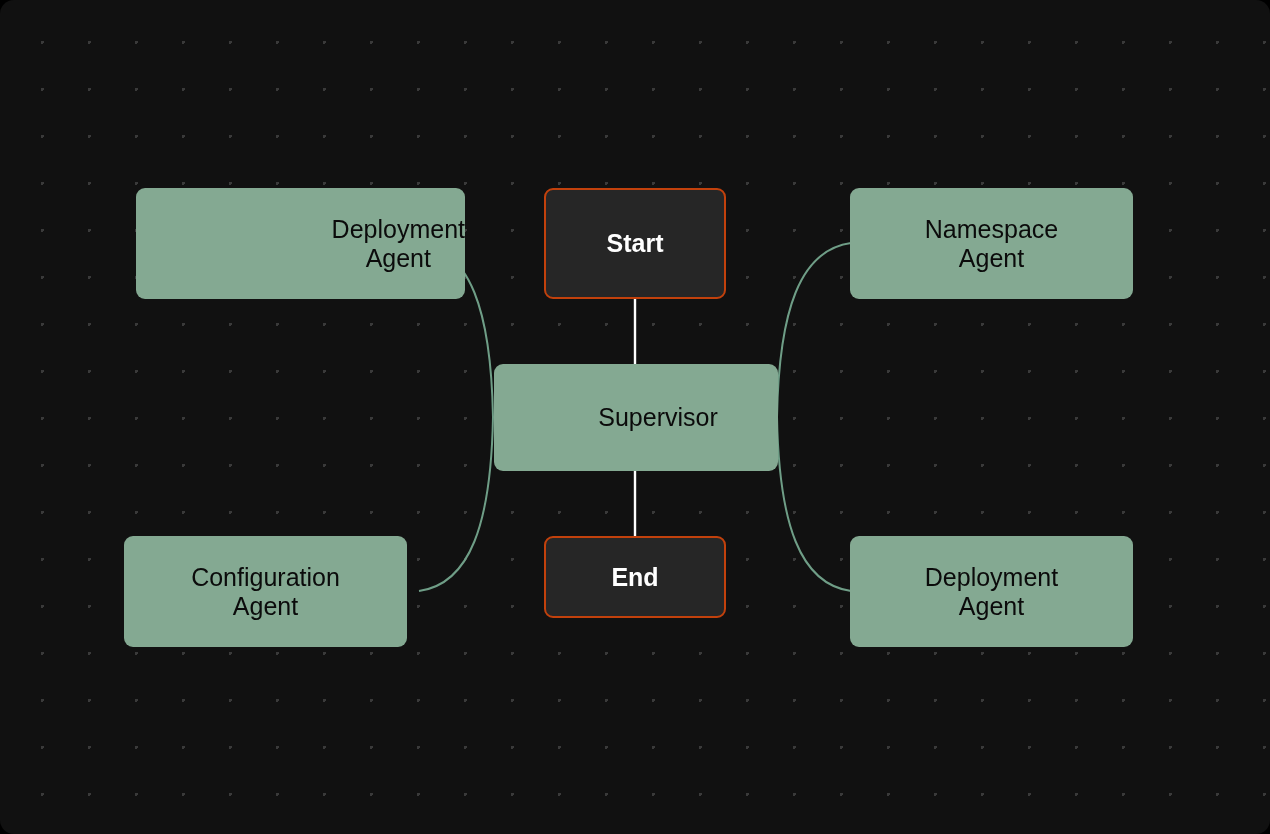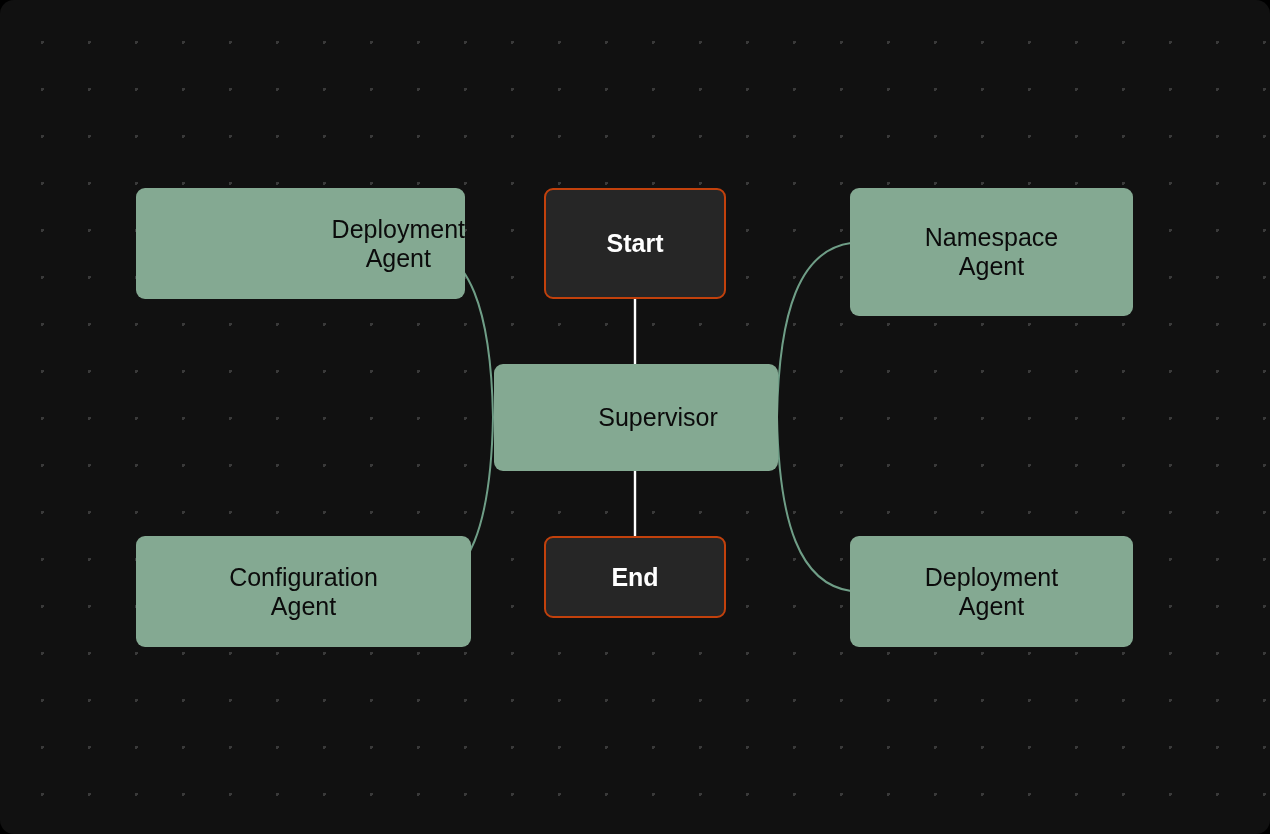--- a/index.html
+++ b/index.html
@@ -98,30 +98,30 @@
 
   <div class="node node-agent" style="left:136px; top:188px; width:329px; height:111px;justify-content:flex-end;">
     <span>Deployment
 Agent</span>
   </div>
 
   <div class="node node-terminal" style="left:544px; top:188px; width:182px; height:111px;">
     <span>Start</span>
   </div>
 
-  <div class="node node-agent" style="left:850px; top:188px; width:283px; height:128px;">
+  <div class="node node-agent" style="left:850px; top:188px; width:283px; height:111px;">
     <span>Namespace
 Agent</span>
   </div>
 
   <div class="node node-supervisor" style="left:494px; top:364px; width:284px; height:107px;">
     <span>Supervisor</span>
   </div>
 
-  <div class="node node-agent" style="left:136px; top:536px; width:335px; height:111px;">
+  <div class="node node-agent" style="left:124px; top:536px; width:283px; height:111px;">
     <span>Configuration
 Agent</span>
   </div>
 
   <div class="node node-terminal" style="left:544px; top:536px; width:182px; height:82px;">
     <span>End</span>
   </div>
 
   <div class="node node-agent" style="left:850px; top:536px; width:283px; height:111px;">
     <span>Deployment

